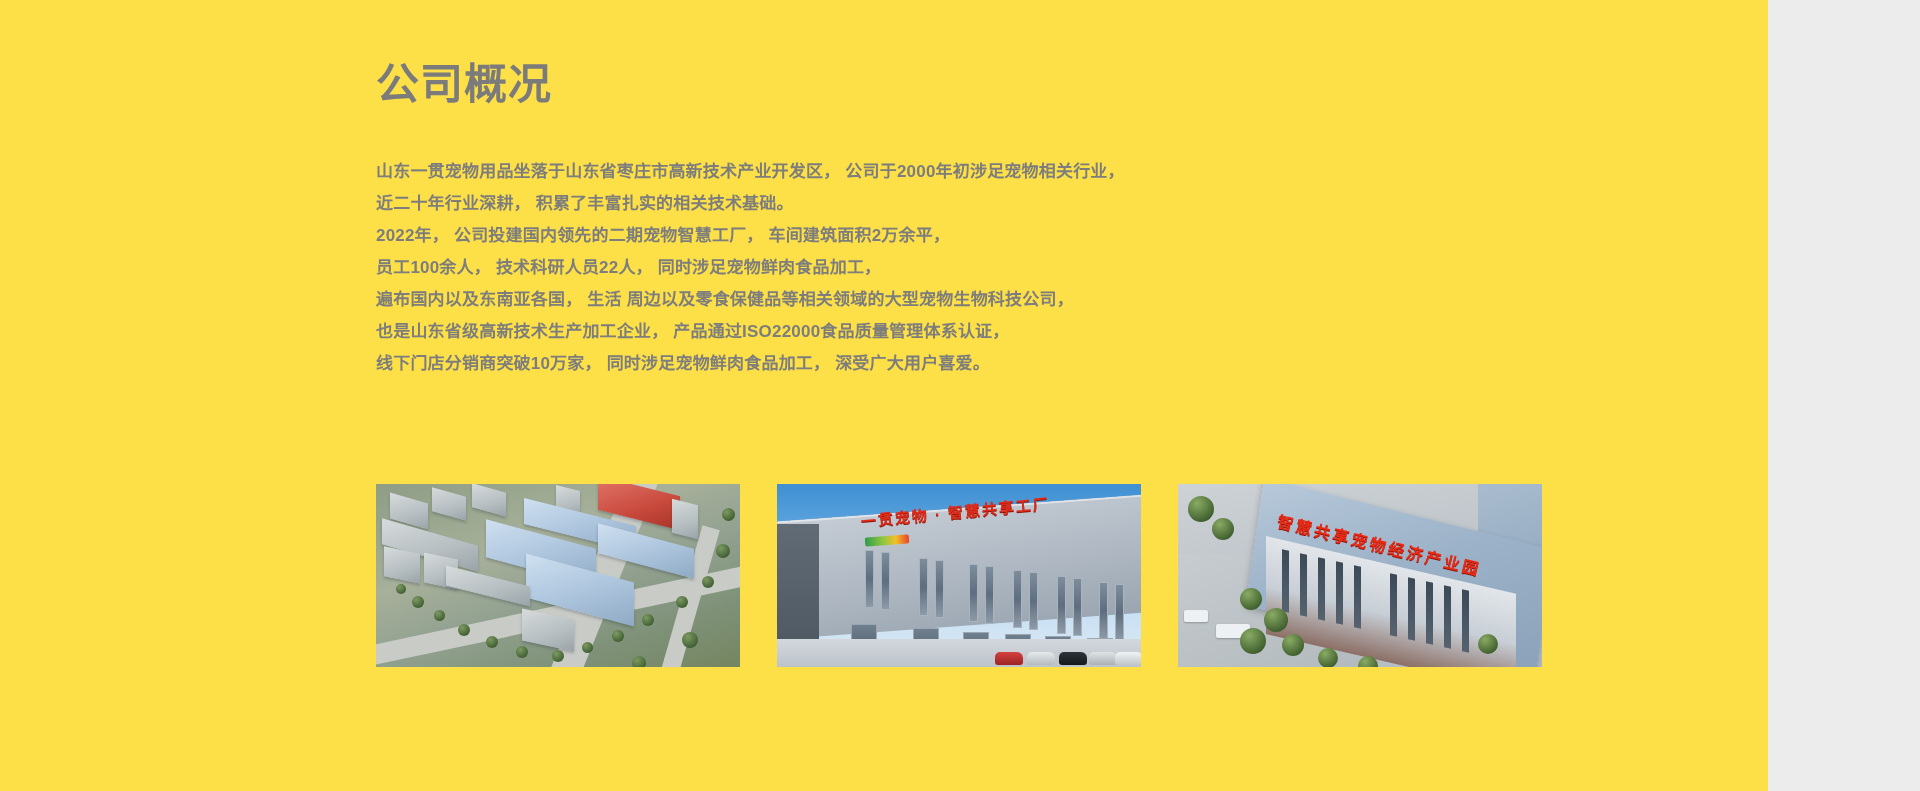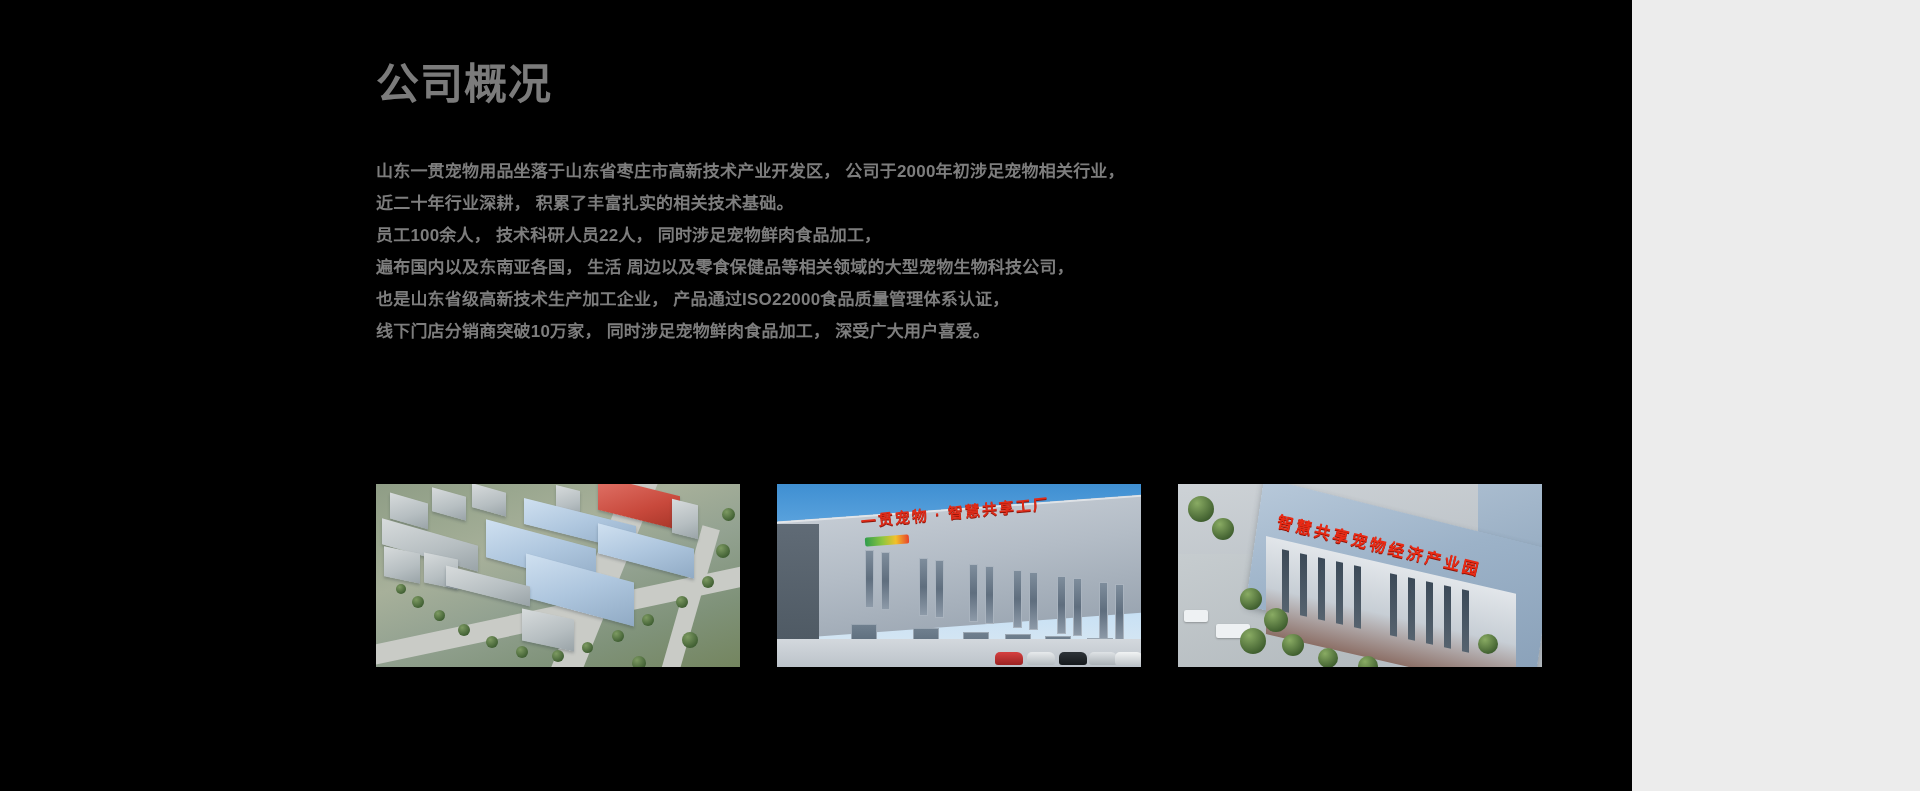--- a/index.html
+++ b/index.html
@@ -11,23 +11,23 @@
     width: 1920px;
     height: 791px;
     background: #ececec;
     font-family: "Liberation Sans", "DejaVu Sans", sans-serif;
     overflow: hidden;
     -webkit-font-smoothing: antialiased;
   }
 
   .page {
     position: relative;
-    width: 1632px;
+    width: 1768px;
     height: 791px;
-    background: #000000;
+    background: #fde047;
   }
 
   .content {
     position: absolute;
     left: 376px;
     top: 0;
     width: 1180px;
   }
 
   
@@ -268,20 +268,21 @@
 
 <div class="page">
 
   <div class="content">
 
     <h1 class="section-title">公司概况</h1>
 
     <div class="body-copy">
       <div class="body-line">山东一贯宠物用品坐落于山东省枣庄市高新技术产业开发区， 公司于2000年初涉足宠物相关行业，</div>
       <div class="body-line">近二十年行业深耕， 积累了丰富扎实的相关技术基础。</div>
+      <div class="body-line">2022年， 公司投建国内领先的二期宠物智慧工厂， 车间建筑面积2万余平，</div>
       <div class="body-line">员工100余人， 技术科研人员22人， 同时涉足宠物鲜肉食品加工，</div>
       <div class="body-line">遍布国内以及东南亚各国， 生活 周边以及零食保健品等相关领域的大型宠物生物科技公司，</div>
       <div class="body-line">也是山东省级高新技术生产加工企业， 产品通过ISO22000食品质量管理体系认证，</div>
       <div class="body-line">线下门店分销商突破10万家， 同时涉足宠物鲜肉食品加工， 深受广大用户喜爱。</div>
     </div>
 
   </div>
 
   <div class="gallery">
 

